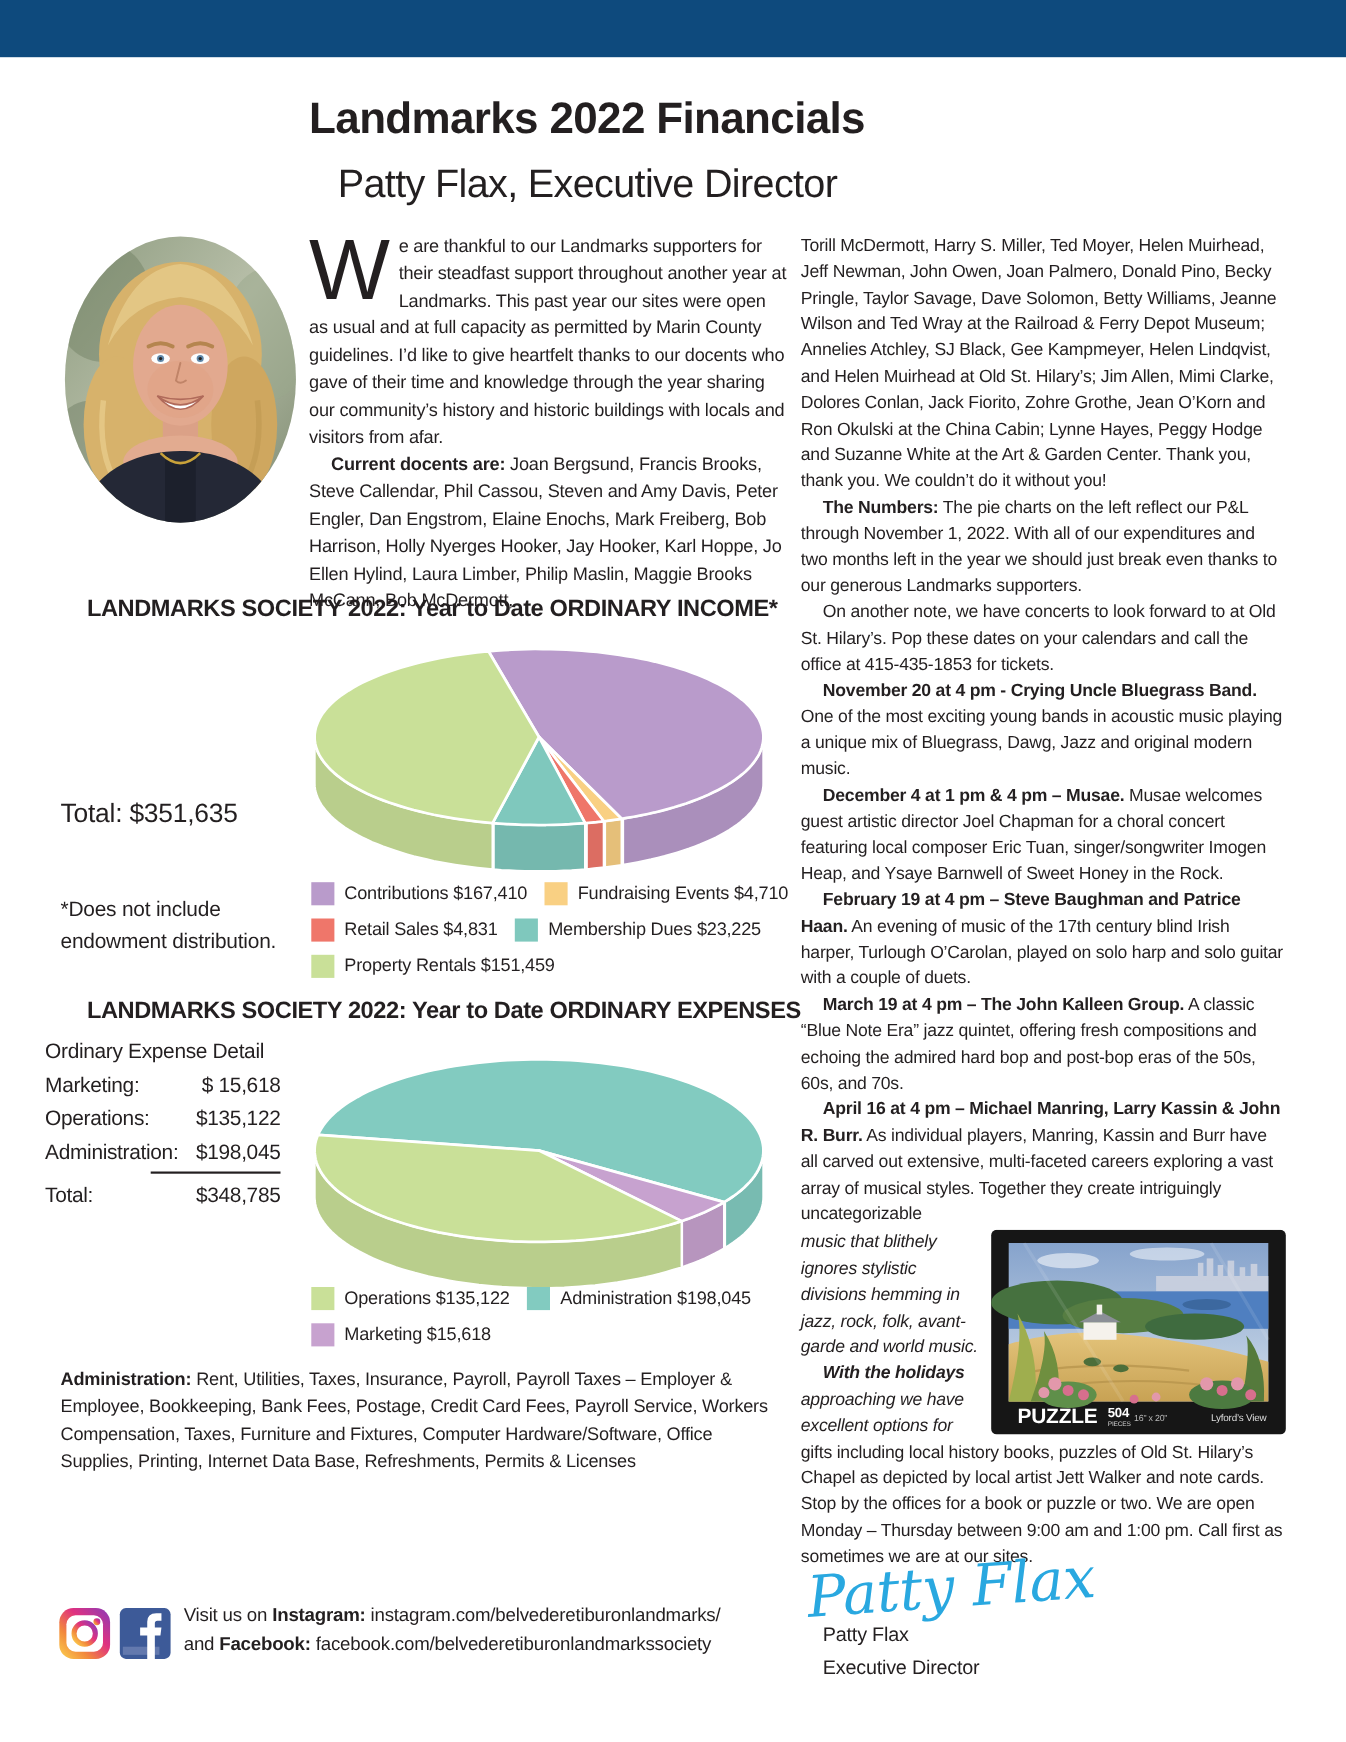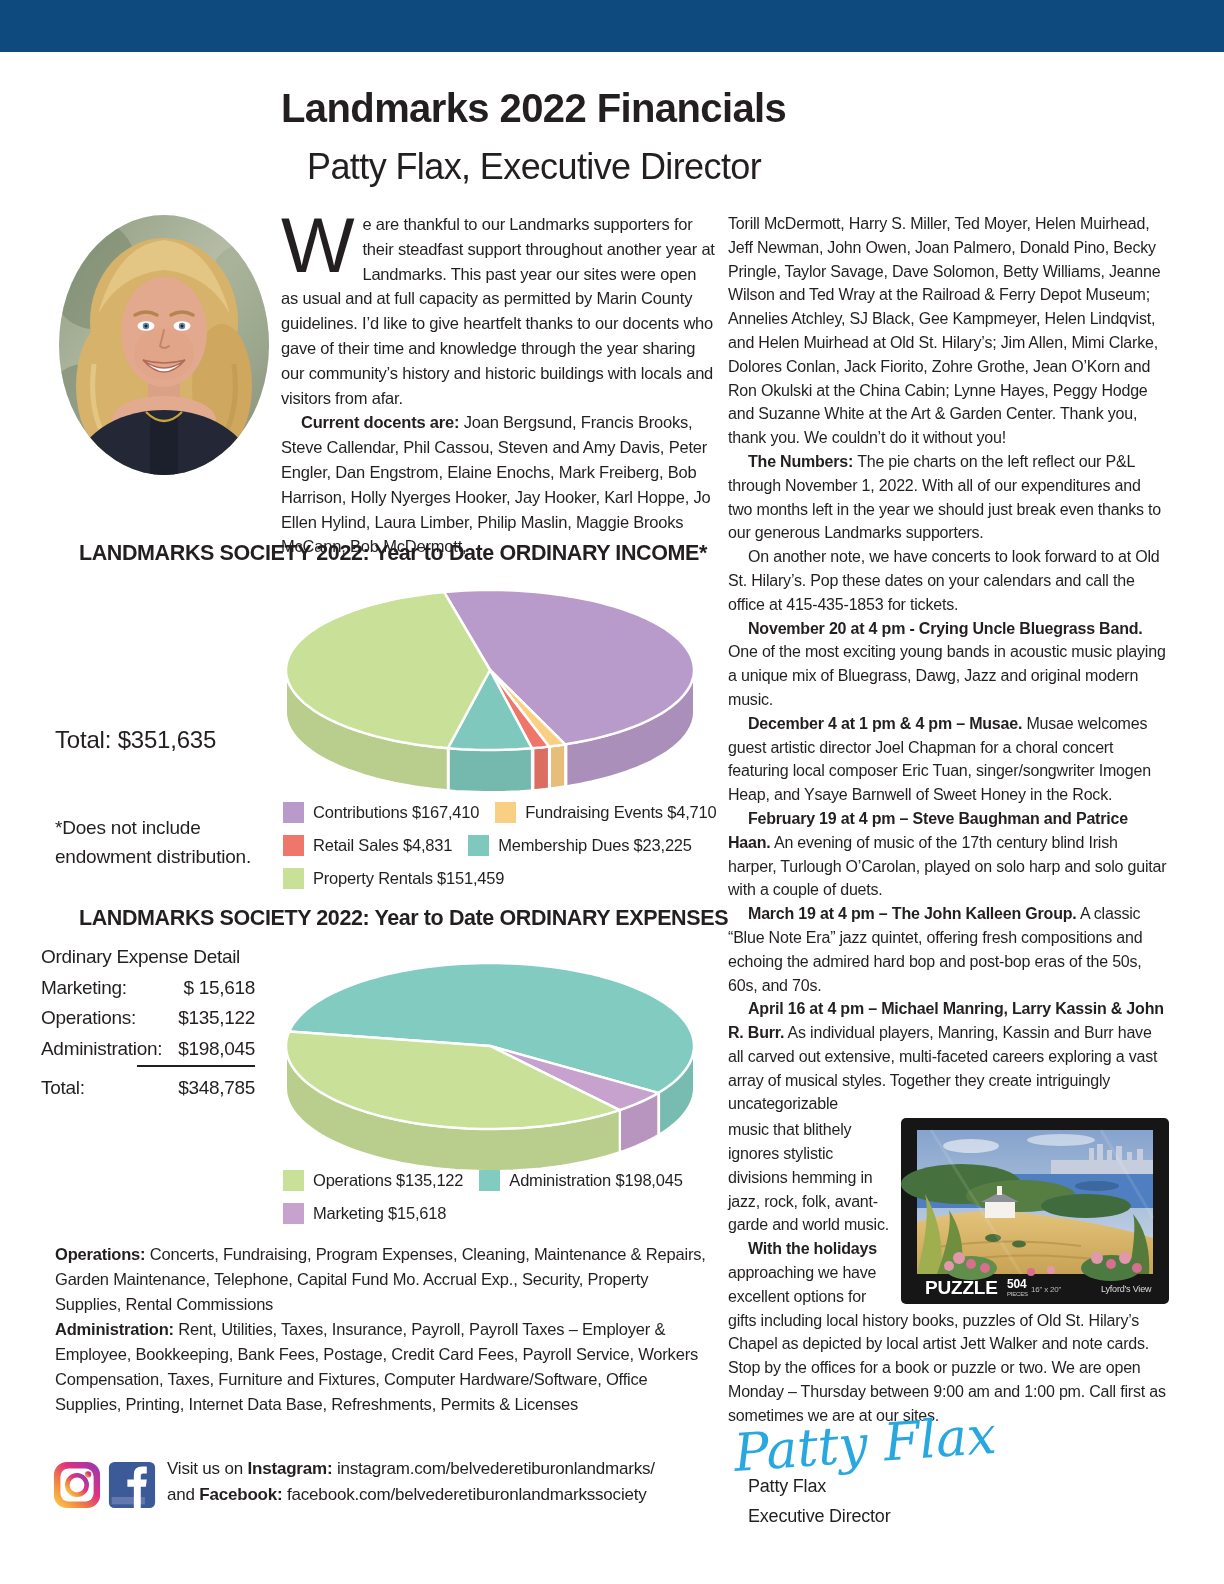--- a/index.html
+++ b/index.html
@@ -31,21 +31,21 @@
   .expRow{display:flex;justify-content:space-between;}
   .expRow .amt{text-align:right;}
   .rule{border-bottom:2px solid #231f20;width:118px;margin-left:auto;margin-top:1px;margin-bottom:6px;}
   .categories{position:absolute;left:55px;top:1242px;width:658px;font-size:16.5px;line-height:25px;letter-spacing:-0.2px;}
   .socIcon{position:absolute;top:1461px;width:48px;height:48px;}
   #igIcon{left:53px;}
   #fbIcon{left:108px;}
   .footText{position:absolute;left:167px;top:1456px;font-size:17px;line-height:25.5px;letter-spacing:-0.2px;}
   .rightCol{position:absolute;left:728px;top:212px;width:441px;font-size:16px;line-height:23.8px;letter-spacing:-0.2px;}
   .puzzleRow{display:flex;gap:10px;margin-top:2px;}
-  .puzzleText{flex:1;min-width:0;}
+  .puzzleText{flex:1;min-width:0;font-style:italic;}
   .puzzleBox{width:268px;flex:0 0 268px;height:186px;}
   .sigScript{font-family:"DejaVu Serif",serif;font-style:italic;font-size:52px;color:#29a8e0;
              transform:rotate(-4deg);transform-origin:left center;margin:14px 0 0 6px;white-space:nowrap;}
   .sigName{margin-left:20px;font-size:18px;line-height:30px;margin-top:6px;}
   b{font-weight:700;}
 </style>
 </head>
 <body>
 
 <div class="topbar"></div>
@@ -199,21 +199,20 @@
     </div>
     <div class="legend-row">
       <span class="legend-item">
         <span class="swatch" style="background: rgb(199, 162, 207);"></span>
         <span>Marketing $15,618</span>
       </span>
     </div>
   </div>
 
 <div class="categories">
-    <p class="para"><b>Operations:</b><span> Concerts, Fundraising, Program Expenses, Cleaning, Maintenance &amp; Repairs, Garden Maintenance, Telephone, Capital Fund Mo. Accrual Exp., Security, Property Supplies, Rental Commissions</span></p>
     <p class="para"><b>Administration:</b><span> Rent, Utilities, Taxes, Insurance, Payroll, Payroll Taxes – Employer &amp; Employee, Bookkeeping, Bank Fees, Postage, Credit Card Fees, Payroll Service, Workers Compensation, Taxes, Furniture and Fixtures, Computer Hardware/Software, Office Supplies, Printing, Internet Data Base, Refreshments, Permits &amp; Licenses</span></p>
   </div>
 
 <svg class="socIcon" id="igIcon" viewBox="0 0 52 52">
   <defs>
     <linearGradient id="igG" x1="0" y1="1" x2="1" y2="0">
       <stop offset="0" stop-color="#fcd34f"></stop>
         <stop offset="0.3" stop-color="#f28a3c"></stop>
       <stop offset="0.6" stop-color="#e0317f"></stop>
         <stop offset="1" stop-color="#8a3ab9"></stop>

